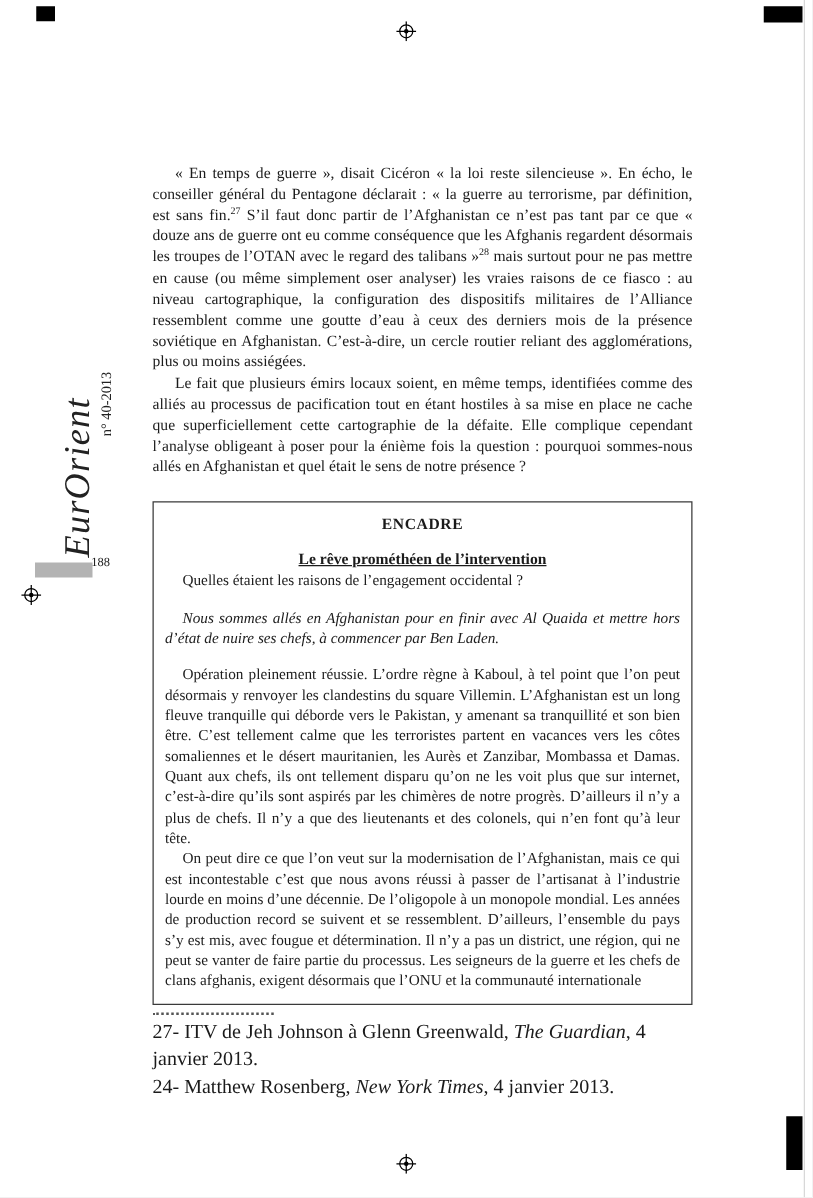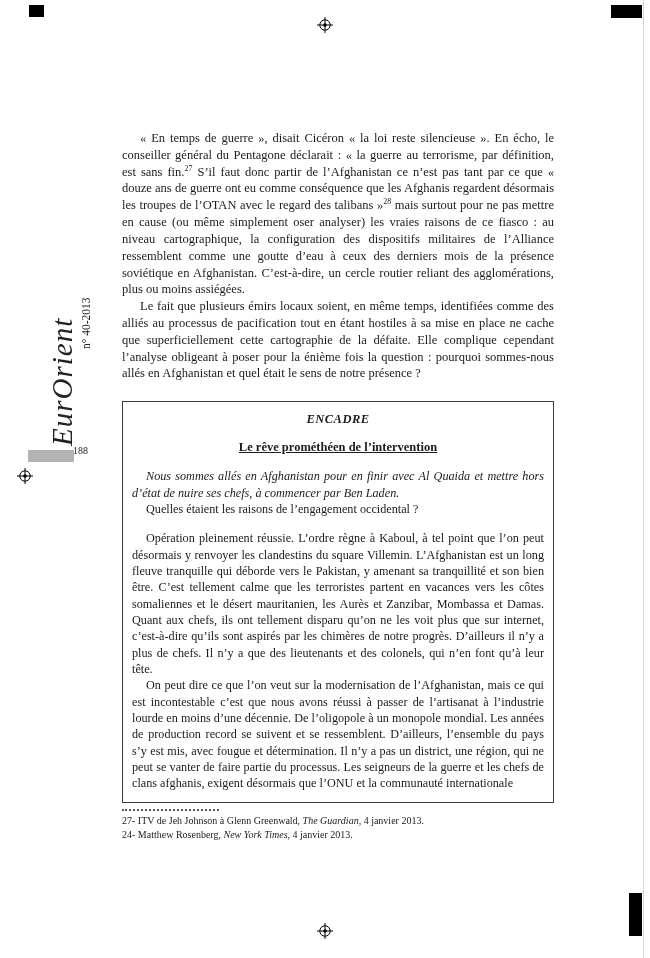--- a/index.html
+++ b/index.html
@@ -55,36 +55,36 @@
   sup.fnref { font-size: 8px; line-height: 0; vertical-align: super; }
 
   
   .encadre {
     margin-top: 19px;
     border: 1px solid #3a3a3a;
     padding: 8px 9px 10px 9px;
   }
   .enc-title {
     text-align: center; font-weight: bold; font-size: 12.5px;
-    letter-spacing: 0.5px; margin: 2px 0 13px 0; font-style: italic;
+    letter-spacing: 0.5px; margin: 2px 0 13px 0;
   }
   .enc-subtitle {
     text-align: center; font-weight: bold; font-size: 12.5px;
     margin: 0 0 1px 0;
     text-decoration: underline;
   }
   .enc-p {
     margin: 0; text-align: justify; text-indent: 14px;
     font-size: 12.2px; line-height: 1.34;
   }
   .enc-gap { margin-top: 13px; }
   .it { font-style: italic; }
 
   
-  .footnotes { margin-top: 6px; font-size: 10px; line-height: 1.38; }
+  .footnotes { margin-top: 6px; font-size: 16px; line-height: 1.38; }
   .fn-rule { width: 97px; height: 0; border-top: 2px dotted #555; margin: 0 0 3px 0; }
   .fn { margin: 0; }
 </style>
 </head>
 <body>
 
 <div class="sheet">
 
   <div class="blackmark mark-tl"></div>
   <div class="blackmark mark-tr"></div>
@@ -123,22 +123,22 @@
 
   <div class="text-column">
 
     <p class="para"><span>« En temps de guerre », disait Cicéron « la loi reste silencieuse ». En écho, le conseiller général du Pentagone déclarait : « la guerre au terrorisme, par définition, est sans fin.</span><sup class="fnref">27</sup><span> S’il faut donc partir de l’Afghanistan ce n’est pas tant par ce que « douze ans de guerre ont eu comme conséquence que les Afghanis regardent désormais les troupes de l’OTAN avec le regard des talibans »</span><sup class="fnref">28</sup><span> mais surtout pour ne pas mettre en cause (ou même simplement oser analyser) les vraies raisons de ce fiasco : au niveau cartographique, la configuration des dispositifs militaires de l’Alliance ressemblent comme une goutte d’eau à ceux des derniers mois de la présence soviétique en Afghanistan. C’est-à-dire, un cercle routier reliant des agglomérations, plus ou moins assiégées.</span></p>
 
     <p class="para">Le fait que plusieurs émirs locaux soient, en même temps, identifiées comme des alliés au processus de pacification tout en étant hostiles à sa mise en place ne cache que superficiellement cette cartographie de la défaite. Elle complique cependant l’analyse obligeant à poser pour la énième fois la question : pourquoi sommes-nous allés en Afghanistan et quel était le sens de notre présence ?</p>
 
     <div class="encadre">
       <div class="enc-title">ENCADRE</div>
       <div class="enc-subtitle">Le rêve prométhéen de l’intervention</div>
+      <p class="enc-p">Quelles étaient les raisons de l’engagement occidental ?</p>
       <p class="enc-p enc-gap it">Nous sommes allés en Afghanistan pour en finir avec Al Quaida et mettre hors d’état de nuire ses chefs, à commencer par Ben Laden.</p>
-      <p class="enc-p">Quelles étaient les raisons de l’engagement occidental ?</p>
       <p class="enc-p enc-gap">Opération pleinement réussie. L’ordre règne à Kaboul, à tel point que l’on peut désormais y renvoyer les clandestins du square Villemin. L’Afghanistan est un long fleuve tranquille qui déborde vers le Pakistan, y amenant sa tranquillité et son bien être. C’est tellement calme que les terroristes partent en vacances vers les côtes somaliennes et le désert mauritanien, les Aurès et Zanzibar, Mombassa et Damas. Quant aux chefs, ils ont tellement disparu qu’on ne les voit plus que sur internet, c’est-à-dire qu’ils sont aspirés par les chimères de notre progrès. D’ailleurs il n’y a plus de chefs. Il n’y a que des lieutenants et des colonels, qui n’en font qu’à leur tête.</p>
       <p class="enc-p">On peut dire ce que l’on veut sur la modernisation de l’Afghanistan, mais ce qui est incontestable c’est que nous avons réussi à passer de l’artisanat à l’industrie lourde en moins d’une décennie. De l’oligopole à un monopole mondial. Les années de production record se suivent et se ressemblent. D’ailleurs, l’ensemble du pays s’y est mis, avec fougue et détermination. Il n’y a pas un district, une région, qui ne peut se vanter de faire partie du processus. Les seigneurs de la guerre et les chefs de clans afghanis, exigent désormais que l’ONU et la communauté internationale</p>
     </div>
 
     <div class="footnotes">
       <div class="fn-rule"></div>
       <p class="fn"><span>27- ITV de Jeh Johnson à Glenn Greenwald, </span><span class="it">The Guardian</span><span>, 4 janvier 2013.</span></p>
       <p class="fn"><span>24- Matthew Rosenberg, </span><span class="it">New York Times</span><span>, 4 janvier 2013.</span></p>
     </div>
 

